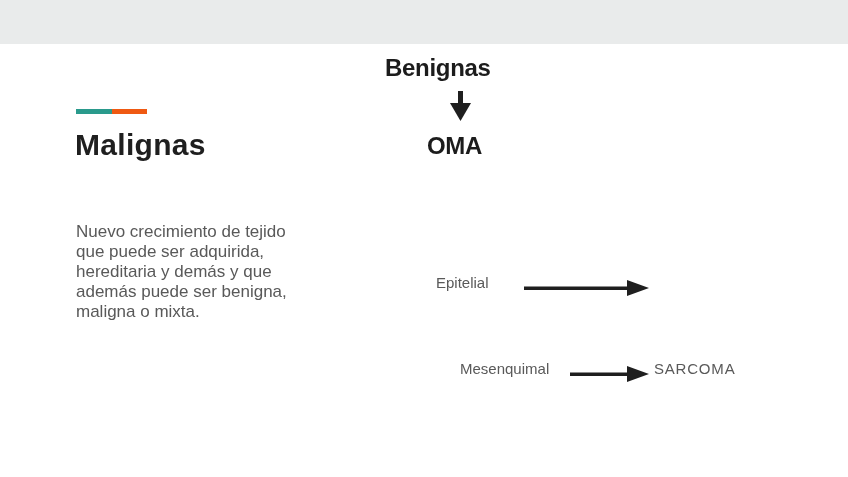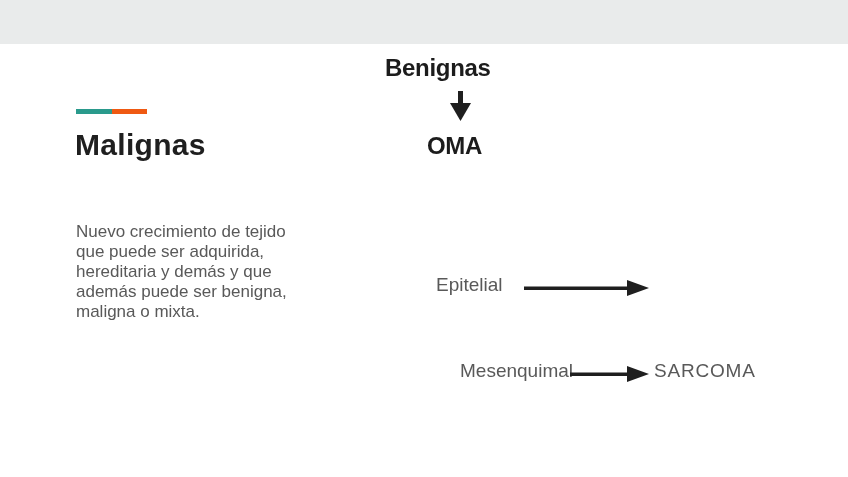--- a/index.html
+++ b/index.html
@@ -57,21 +57,21 @@
     font-weight: 700;
     color: #1c1c1c;
     letter-spacing: -0.3px;
   }
   .benign-heading   { left: 385px; top: 54px; }
   .benign-suffix    { left: 427px; top: 132px; }
   .malign-heading   { left: 556px; top: 213px; }
   .flow-label {
     position: absolute;
     margin: 0;
-    font-size: 19px;
+    font-size: 15px;
     color: #595959;
   }
   .result-label { letter-spacing: 0.8px; }
   .origin-epitelial    { left: 436px; top: 274px; }
   .result-carcinoma    { left: 654px; top: 274px; }
   .origin-mesenquimal  { left: 460px; top: 360px; }
   .result-sarcoma      { left: 654px; top: 360px; }
   .arrow { position: absolute; display: block; }
   .down-arrow   { left: 448px; top: 91px; }
   .arrow-row-1  { left: 524px; top: 279px; }

